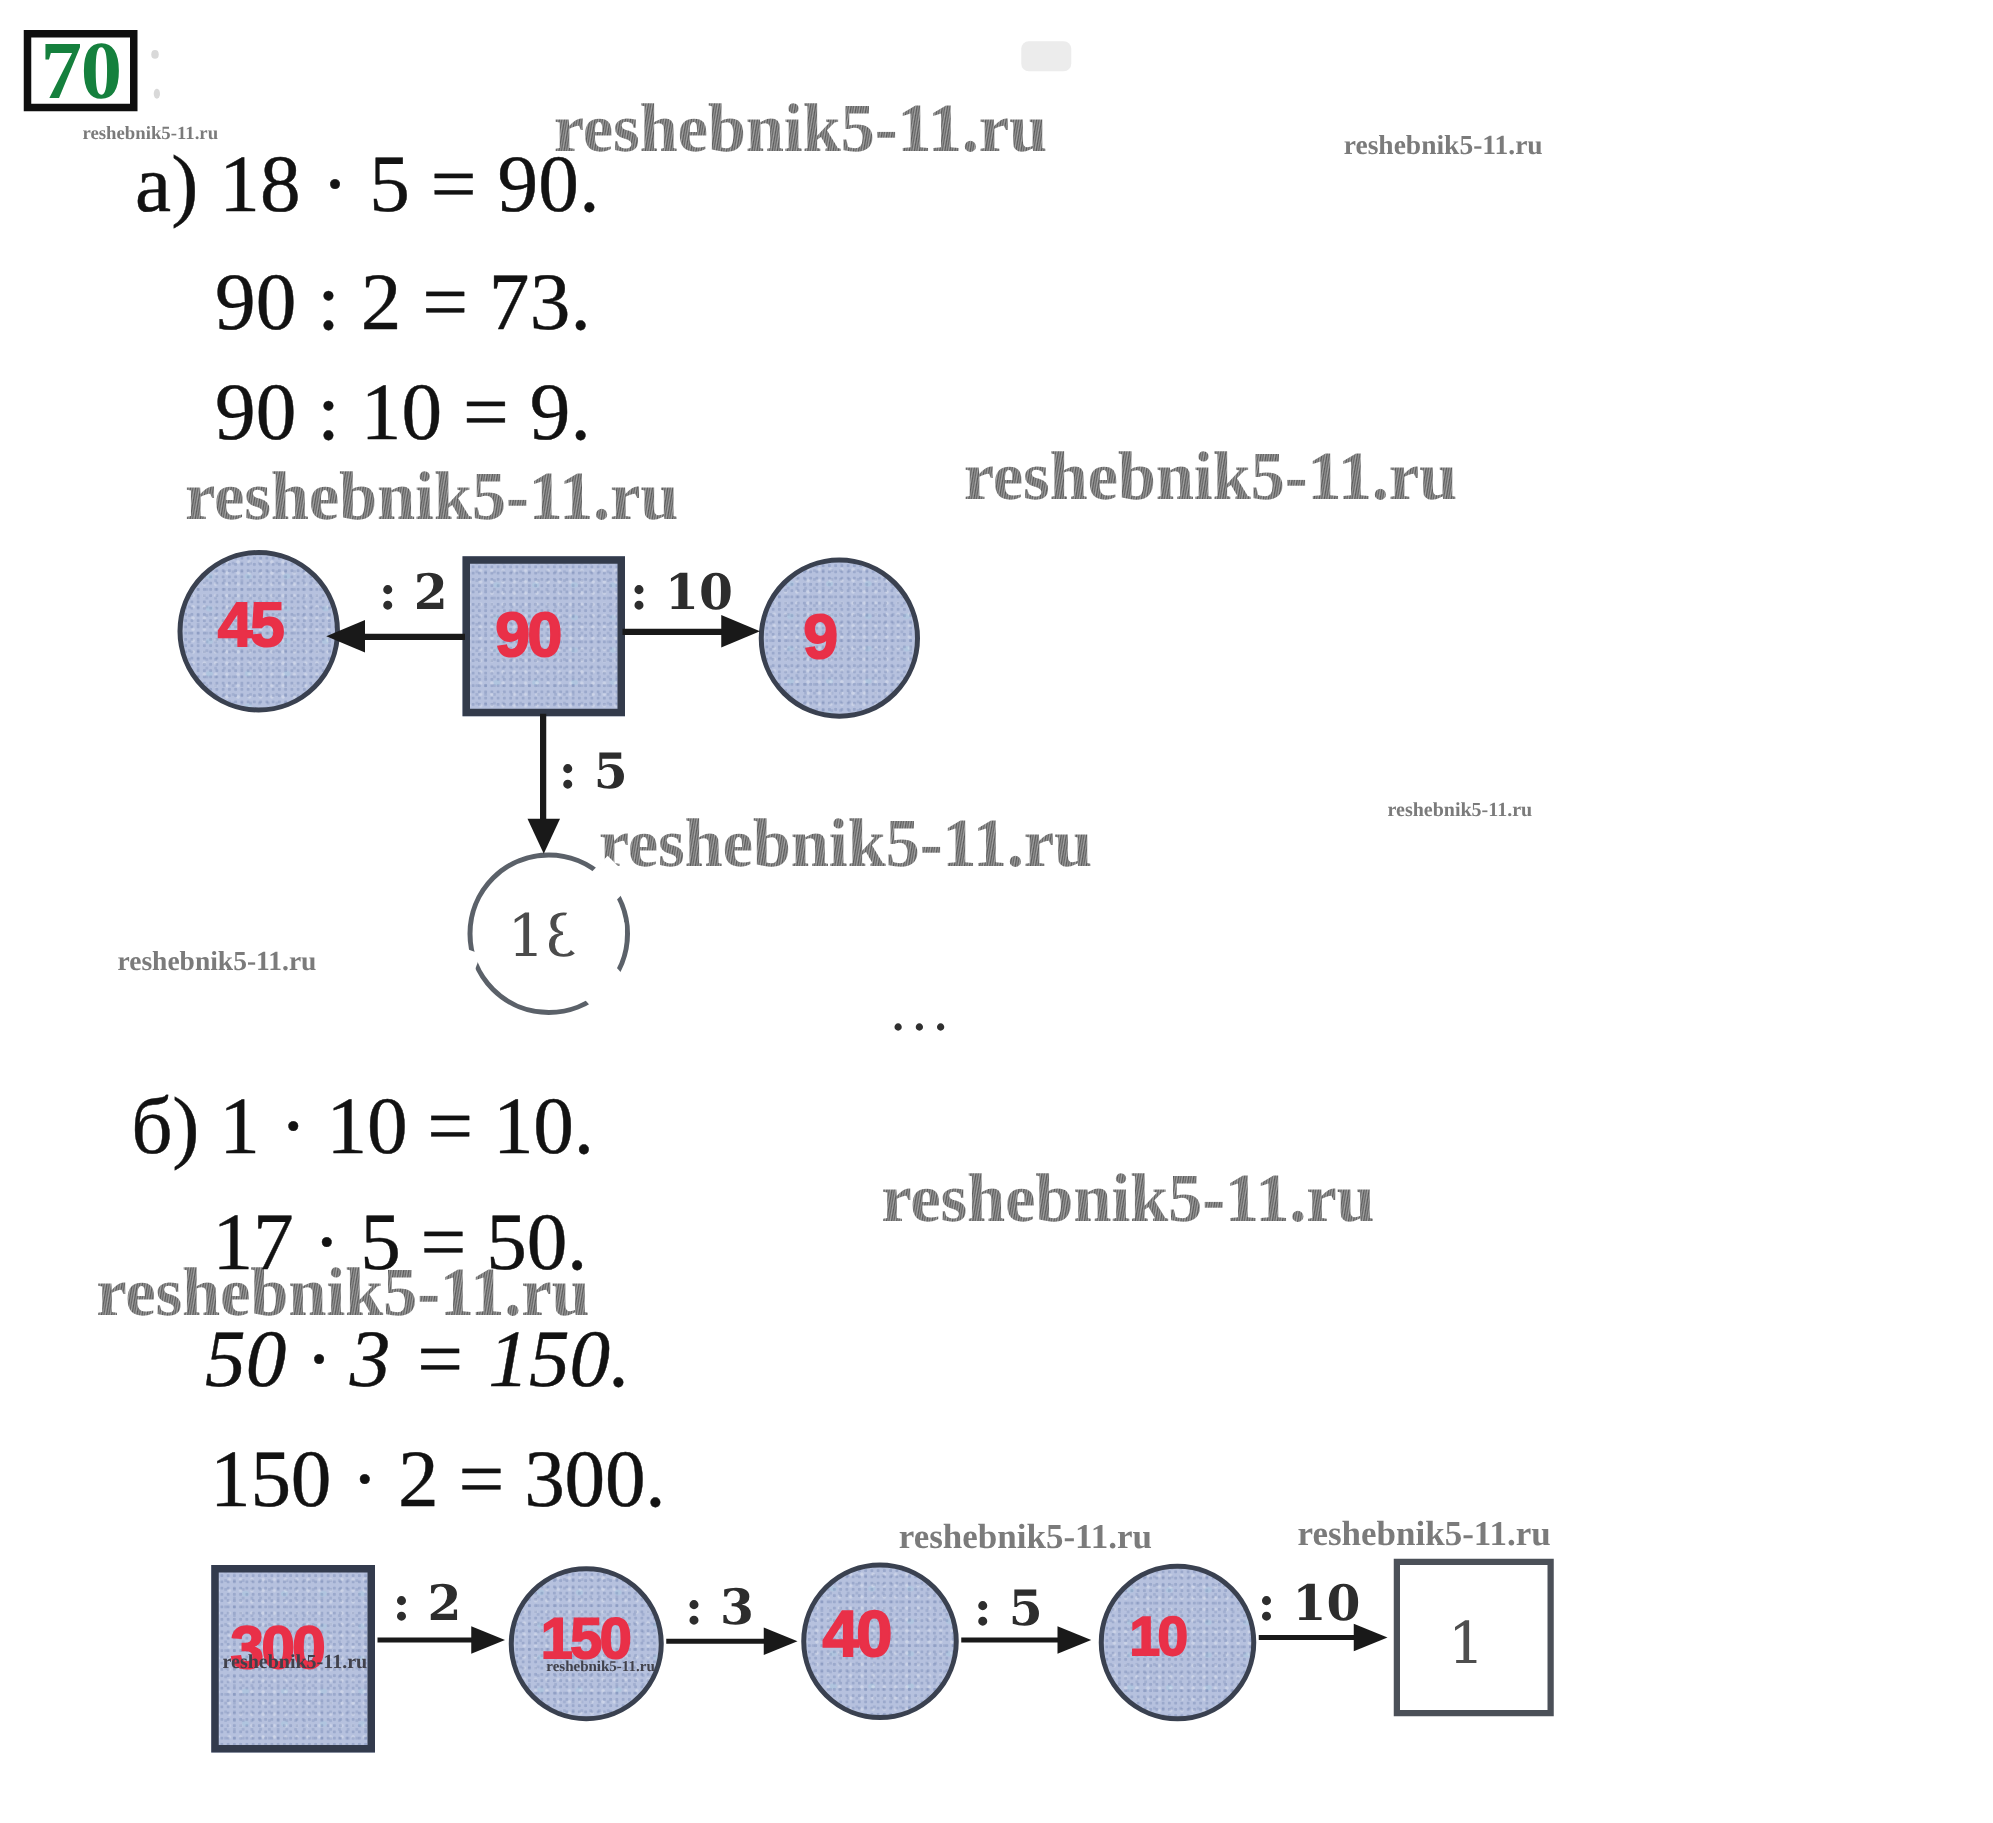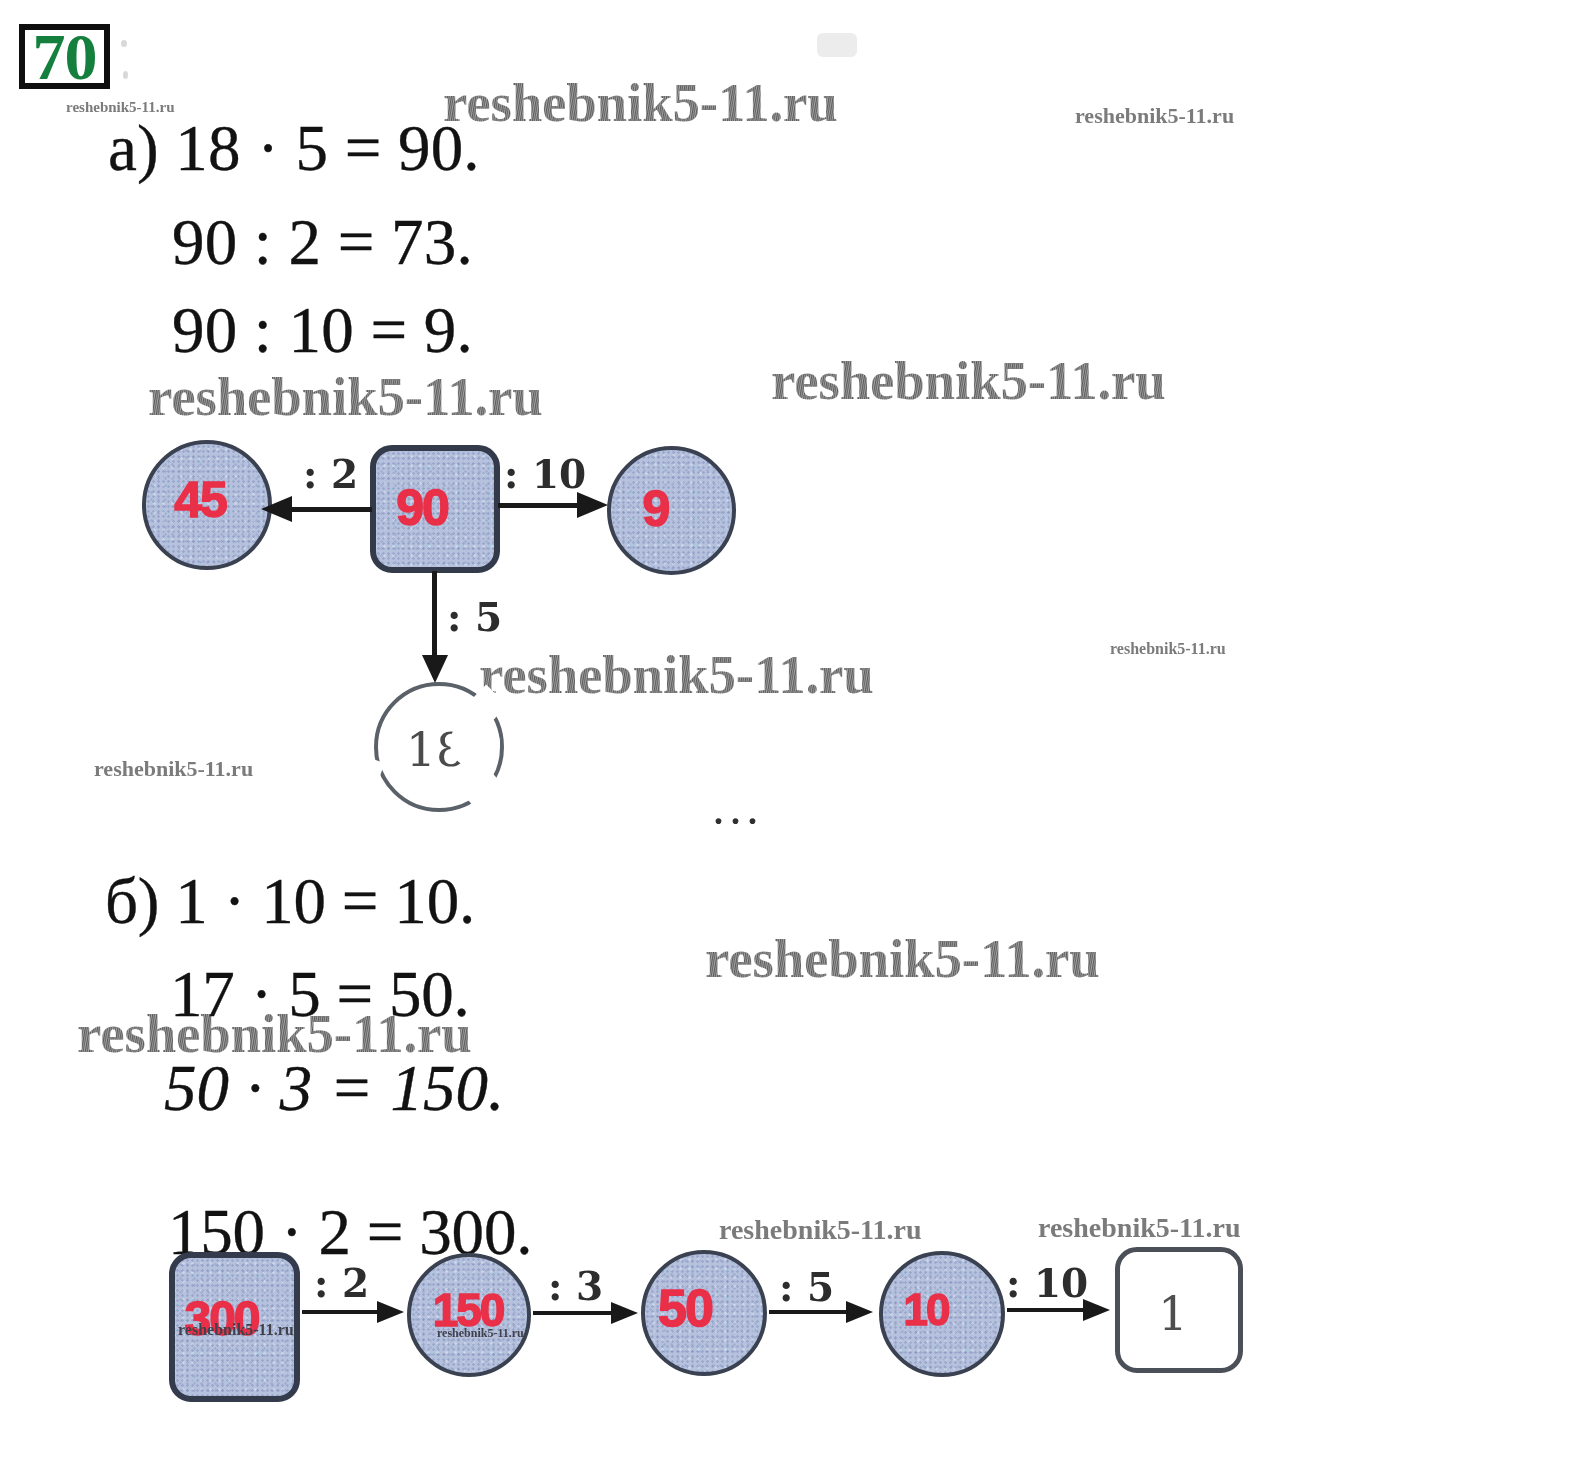--- a/index.html
+++ b/index.html
@@ -20,21 +20,21 @@
   .wm-big{position:absolute;font-family:"Liberation Serif",serif;font-weight:700;font-size:55px;
           line-height:1;white-space:pre;letter-spacing:-0.2px;
           background:repeating-linear-gradient(100deg,#585858 0px,#939393 1px,#666666 2px,#a4a4a4 3px,#5e5e5e 4px);
           -webkit-background-clip:text;background-clip:text;color:transparent;}
   
   .wm-small{position:absolute;font-family:"Liberation Serif",serif;font-weight:700;line-height:1;
             white-space:pre;color:#7b7b7b;}
   .wm-dark{color:#41414b;}
 
   
-  .node{position:absolute;box-sizing:border-box;display:flex;align-items:center;justify-content:center;border-radius:22px;}
+  .node{position:absolute;box-sizing:border-box;display:flex;align-items:center;justify-content:center;}
   .node-blue{background-color:#b6c1de;
     background-image:radial-gradient(rgba(92,112,162,0.30) 1px,rgba(0,0,0,0) 1.5px),
                      radial-gradient(rgba(92,112,162,0.22) 1px,rgba(0,0,0,0) 1.5px),
                      radial-gradient(rgba(255,255,255,0.30) 1px,rgba(0,0,0,0) 1.7px),
                      radial-gradient(rgba(150,215,228,0.18) 2.6px,rgba(0,0,0,0) 3px);
     background-size:5px 5px,7px 7px,9px 9px,31px 26px;
     background-position:0 0,2px 3px,4px 1px,6px 4px;}
   .circle{border-radius:50%;}
   .rednum{font-family:"Liberation Sans",sans-serif;font-weight:700;color:#e93048;
           -webkit-text-stroke:1.5px #e93048;letter-spacing:-2px;line-height:1;}
@@ -119,42 +119,42 @@
 
   <span class="oplabel" style="left:303px;top:455px;">: 2</span>
   <span class="oplabel" style="left:504px;top:455px;">: 10</span>
   <span class="oplabel" style="left:447px;top:598px;">: 5</span>
 
   <div class="dots" style="left:714px;top:794px;">...</div>
 
   <div class="eq" style="left:105px;top:869px;letter-spacing:-0.2px;">б) 1 · 10 = 10.</div>
   <div class="eq" style="left:170px;top:962px;letter-spacing:-0.2px;">17 · 5 = 50.</div>
   <div class="eq" style="left:164px;top:1056px;letter-spacing:0;word-spacing:1px;font-style:italic;">50 · 3 = 150.</div>
-  <div class="eq" style="left:168px;top:1200px;letter-spacing:-0.2px;">150 · 2 = 300.</div>
+  <div class="eq" style="left:168px;top:1152px;letter-spacing:-0.2px;">150 · 2 = 300.</div>
 
   <div class="node node-blue" style="left:169px;top:1252px;width:131px;height:150px;border:6px solid #333b4d;">
     <span class="rednum" style="font-size:48px;transform:translate(-13px,-8px);">300</span>
   </div>
   <span class="wm-small wm-dark" style="left:178px;top:1322px;font-size:16px;">reshebnik5-11.ru</span>
 
   <div class="aline" style="left:302px;top:1310px;width:78px;height:4px;"></div>
   <div class="tri tri-right-sm" style="left:377px;top:1301px;"></div>
   <span class="oplabel" style="left:314px;top:1264px;">: 2</span>
 
   <div class="node node-blue circle" style="left:407px;top:1253px;width:124px;height:124px;border:4px solid #3a4150;">
     <span class="rednum" style="font-size:46px;transform:translate(-1px,-5px);">150</span>
   </div>
   <span class="wm-small wm-dark" style="left:437px;top:1327px;font-size:12px;">reshebnik5-11.ru</span>
 
   <div class="aline" style="left:533px;top:1311px;width:81px;height:4px;"></div>
   <div class="tri tri-right-sm" style="left:611px;top:1302px;"></div>
   <span class="oplabel" style="left:548px;top:1267px;">: 3</span>
 
   <div class="node node-blue circle" style="left:641px;top:1250px;width:126px;height:126px;border:4px solid #3a4150;">
-    <span class="rednum" style="font-size:52px;transform:translate(-19px,-5px);">50</span>
+    <span class="rednum" style="font-size:52px;transform:translate(-19px,-5px);">40</span>
   </div>
 
   <div class="aline" style="left:769px;top:1310px;width:80px;height:4px;"></div>
   <div class="tri tri-right-sm" style="left:846px;top:1301px;"></div>
   <span class="oplabel" style="left:779px;top:1268px;">: 5</span>
 
   <div class="node node-blue circle" style="left:879px;top:1251px;width:126px;height:126px;border:4px solid #3a4150;">
     <span class="rednum" style="font-size:44px;transform:translate(-16px,-4px);">10</span>
   </div>
 

